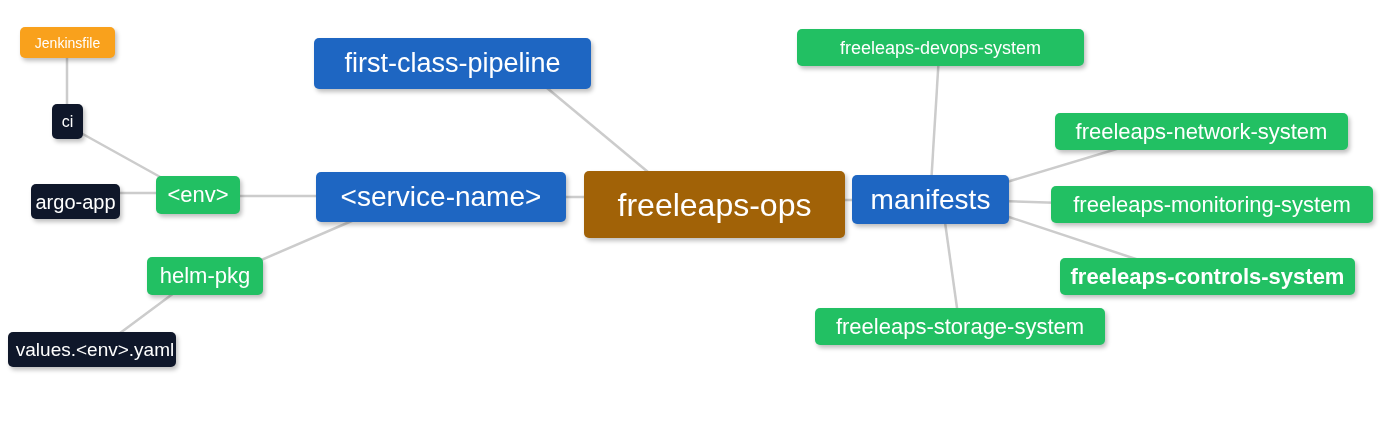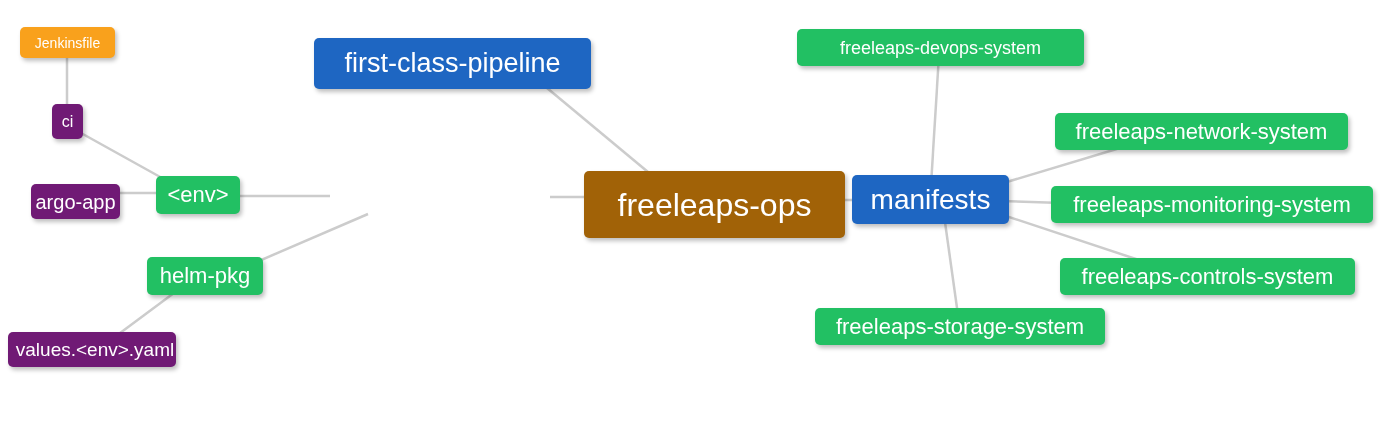--- a/index.html
+++ b/index.html
@@ -25,21 +25,21 @@
     justify-content: center;
     color: #ffffff;
     white-space: nowrap;
     border-radius: 5px;
     box-shadow: 2px 3px 4px rgba(0,0,0,0.25);
     cursor: pointer;
     line-height: 1;
     box-sizing: border-box;
   }
   .orange { background: #F9A11C; }
-  .red    { background: #701a75; }
+  .red    { background: #0f172a; }
   .green  { background: #22C063; }
   .blue   { background: #1E66C2; }
   .dark   { background: #a16207; }
 </style>
 </head>
 <body>
 
 <div class="canvas">
 
   <svg class="edges" viewBox="0 0 1390 421" xmlns="http://www.w3.org/2000/svg">
@@ -68,28 +68,29 @@
   <div class="node red" style="left:31px; top:176px; width:89px; height:35px; font-size:20px;margin-top:8px;">argo-app</div>
 
   <div class="node green" style="left:156px; top:176px; width:84px; height:38px; font-size:22px;">&lt;env&gt;</div>
 
   <div class="node green" style="left:147px; top:257px; width:116px; height:38px; font-size:22px;">helm-pkg</div>
 
   <div class="node red" style="left:8px; top:332px; width:168px; height:35px; font-size:19px;padding-left:6px;">values.&lt;env&gt;.yaml</div>
 
   <div class="node blue" style="left:314px; top:38px; width:277px; height:51px; font-size:27px;">first-class-pipeline</div>
 
+  <div class="node blue" style="left:316px; top:172px; width:250px; height:50px; font-size:28px;">&lt;service-name&gt;</div>
 
   <div class="node dark" style="left:584px; top:171px; width:261px; height:67px; font-size:32px;">freeleaps-ops</div>
 
   <div class="node blue" style="left:852px; top:175px; width:157px; height:49px; font-size:28px;">manifests</div>
 
   <div class="node green" style="left:797px; top:29px; width:287px; height:37px; font-size:18px;">freeleaps-devops-system</div>
 
   <div class="node green" style="left:1055px; top:113px; width:293px; height:37px; font-size:22px;">freeleaps-network-system</div>
 
   <div class="node green" style="left:1051px; top:186px; width:322px; height:37px; font-size:22px;">freeleaps-monitoring-system</div>
 
-  <div class="node green" style="left:1060px; top:258px; width:295px; height:37px; font-size:22px;">freeleaps-controls-system</div>
+  <div class="node green" style="left:1060px; top:258px; width:295px; height:37px; font-size:22px;font-weight:bold;">freeleaps-controls-system</div>
 
   <div class="node green" style="left:815px; top:308px; width:290px; height:37px; font-size:22px;">freeleaps-storage-system</div>
 
 </div>
 
 </body></html>

